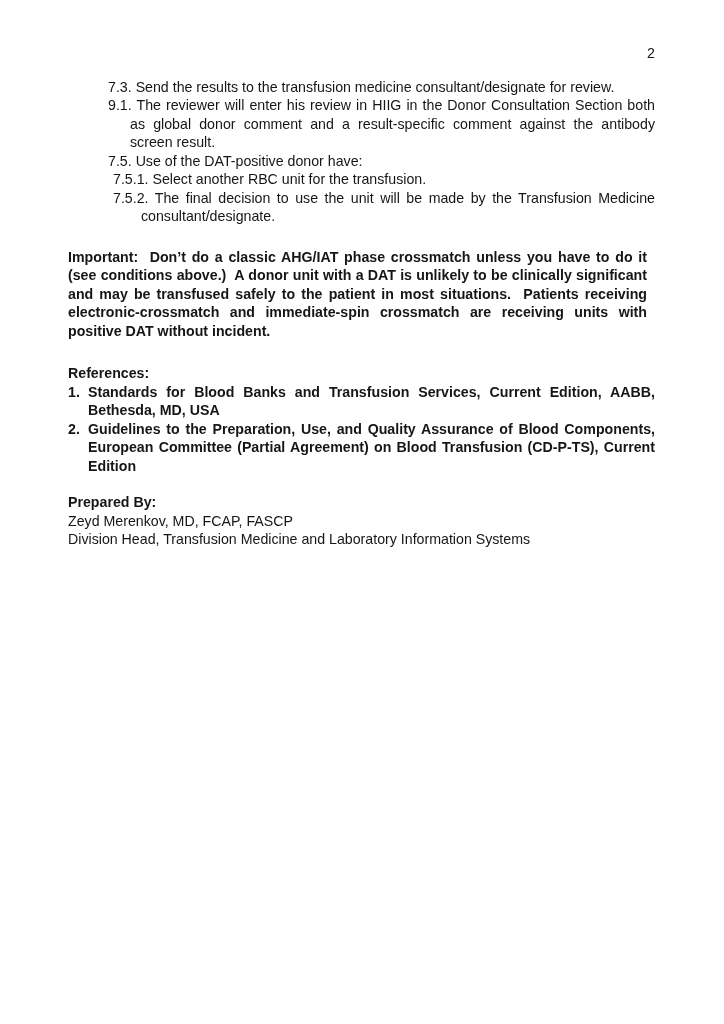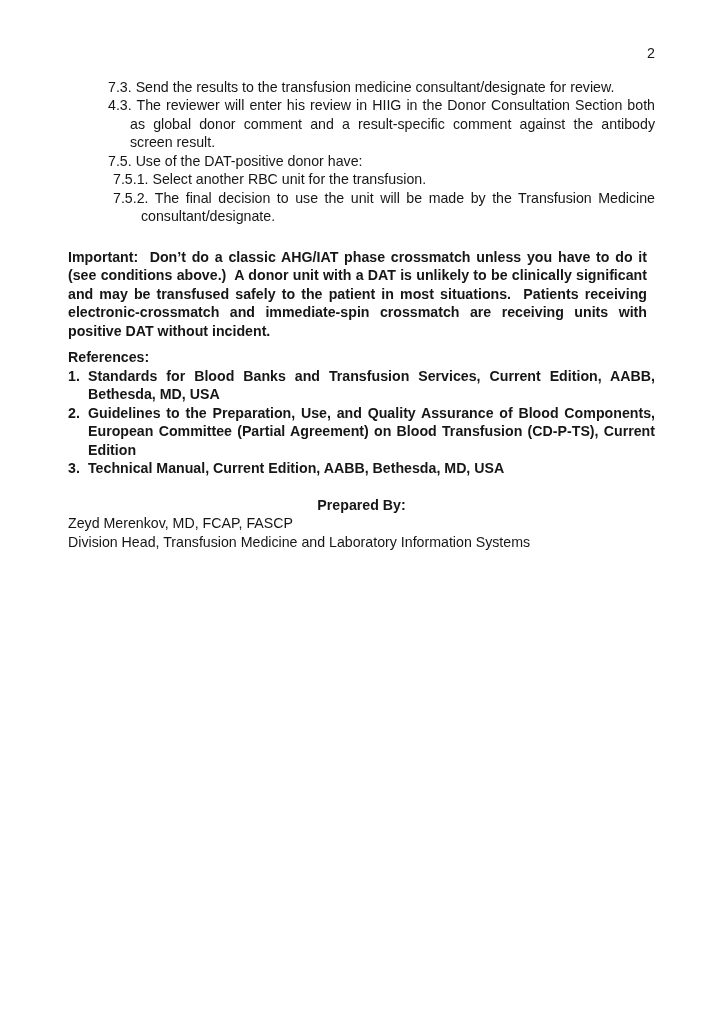--- a/index.html
+++ b/index.html
@@ -38,66 +38,64 @@
     padding-left: 28px;
     text-indent: -28px;
     text-align: justify;
   }
   .important {
     margin: 22px 8px 0 0;
     font-weight: bold;
     text-align: justify;
   }
   .refs {
-    margin-top: 8px;
+    margin-top: 24px;
   }
   .refs-heading {
     font-weight: bold;
   }
   .ref-item {
     padding-left: 20px;
     text-indent: -20px;
     text-align: justify;
     font-weight: bold;
   }
   .ref-num {
     display: inline-block;
     width: 20px;
     text-indent: 0;
   }
   .prepared {
     margin-top: 18px;
   }
   .prepared-heading {
     font-weight: bold;
-    text-align: center;
   }
 </style>
 </head>
 <body>
 
 <div class="page">
 
   <div class="page-number">2</div>
 
   <div class="num-list">
     <div class="li1"><span>7.3.</span> <span>Send the results to the transfusion medicine consultant/designate for review.</span></div>
-    <div class="li1"><span>4.3.</span> <span>The reviewer will enter his review in HIIG in the Donor Consultation Section both as global donor comment and a result-specific comment against the antibody screen result.</span></div>
+    <div class="li1"><span>9.1.</span> <span>The reviewer will enter his review in HIIG in the Donor Consultation Section both as global donor comment and a result-specific comment against the antibody screen result.</span></div>
     <div class="li1"><span>7.5.</span> <span>Use of the DAT-positive donor have:</span></div>
     <div class="li2"><span>7.5.1.</span> <span>Select another RBC unit for the transfusion.</span></div>
     <div class="li2"><span>7.5.2.</span> <span>The final decision to use the unit will be made by the Transfusion Medicine consultant/designate.</span></div>
   </div>
 
   <p class="important"><span>Important:</span><span>&nbsp; Don’t do a classic AHG/IAT phase crossmatch unless you have to do it (see conditions above.)&nbsp; A donor unit with a DAT is unlikely to be clinically significant and may be transfused safely to the patient in most situations.&nbsp; Patients receiving electronic-crossmatch and immediate-spin crossmatch are receiving units with positive DAT without incident.</span></p>
 
   <div class="refs">
     <div class="refs-heading">References:</div>
     <div class="ref-item"><span class="ref-num">1.</span><span>Standards for Blood Banks and Transfusion Services, Current Edition, AABB, Bethesda, MD, USA</span></div>
     <div class="ref-item"><span class="ref-num">2.</span><span>Guidelines to the Preparation, Use, and Quality Assurance of Blood Components, European Committee (Partial Agreement) on Blood Transfusion (CD-P-TS), Current Edition</span></div>
-    <div class="ref-item"><span class="ref-num">3.</span><span>Technical Manual, Current Edition, AABB, Bethesda, MD, USA</span></div>
   </div>
 
   <div class="prepared">
     <div class="prepared-heading">Prepared By:</div>
     <div>Zeyd Merenkov, MD, FCAP, FASCP</div>
     <div>Division Head, Transfusion Medicine and Laboratory Information Systems</div>
   </div>
 
 </div>
 

